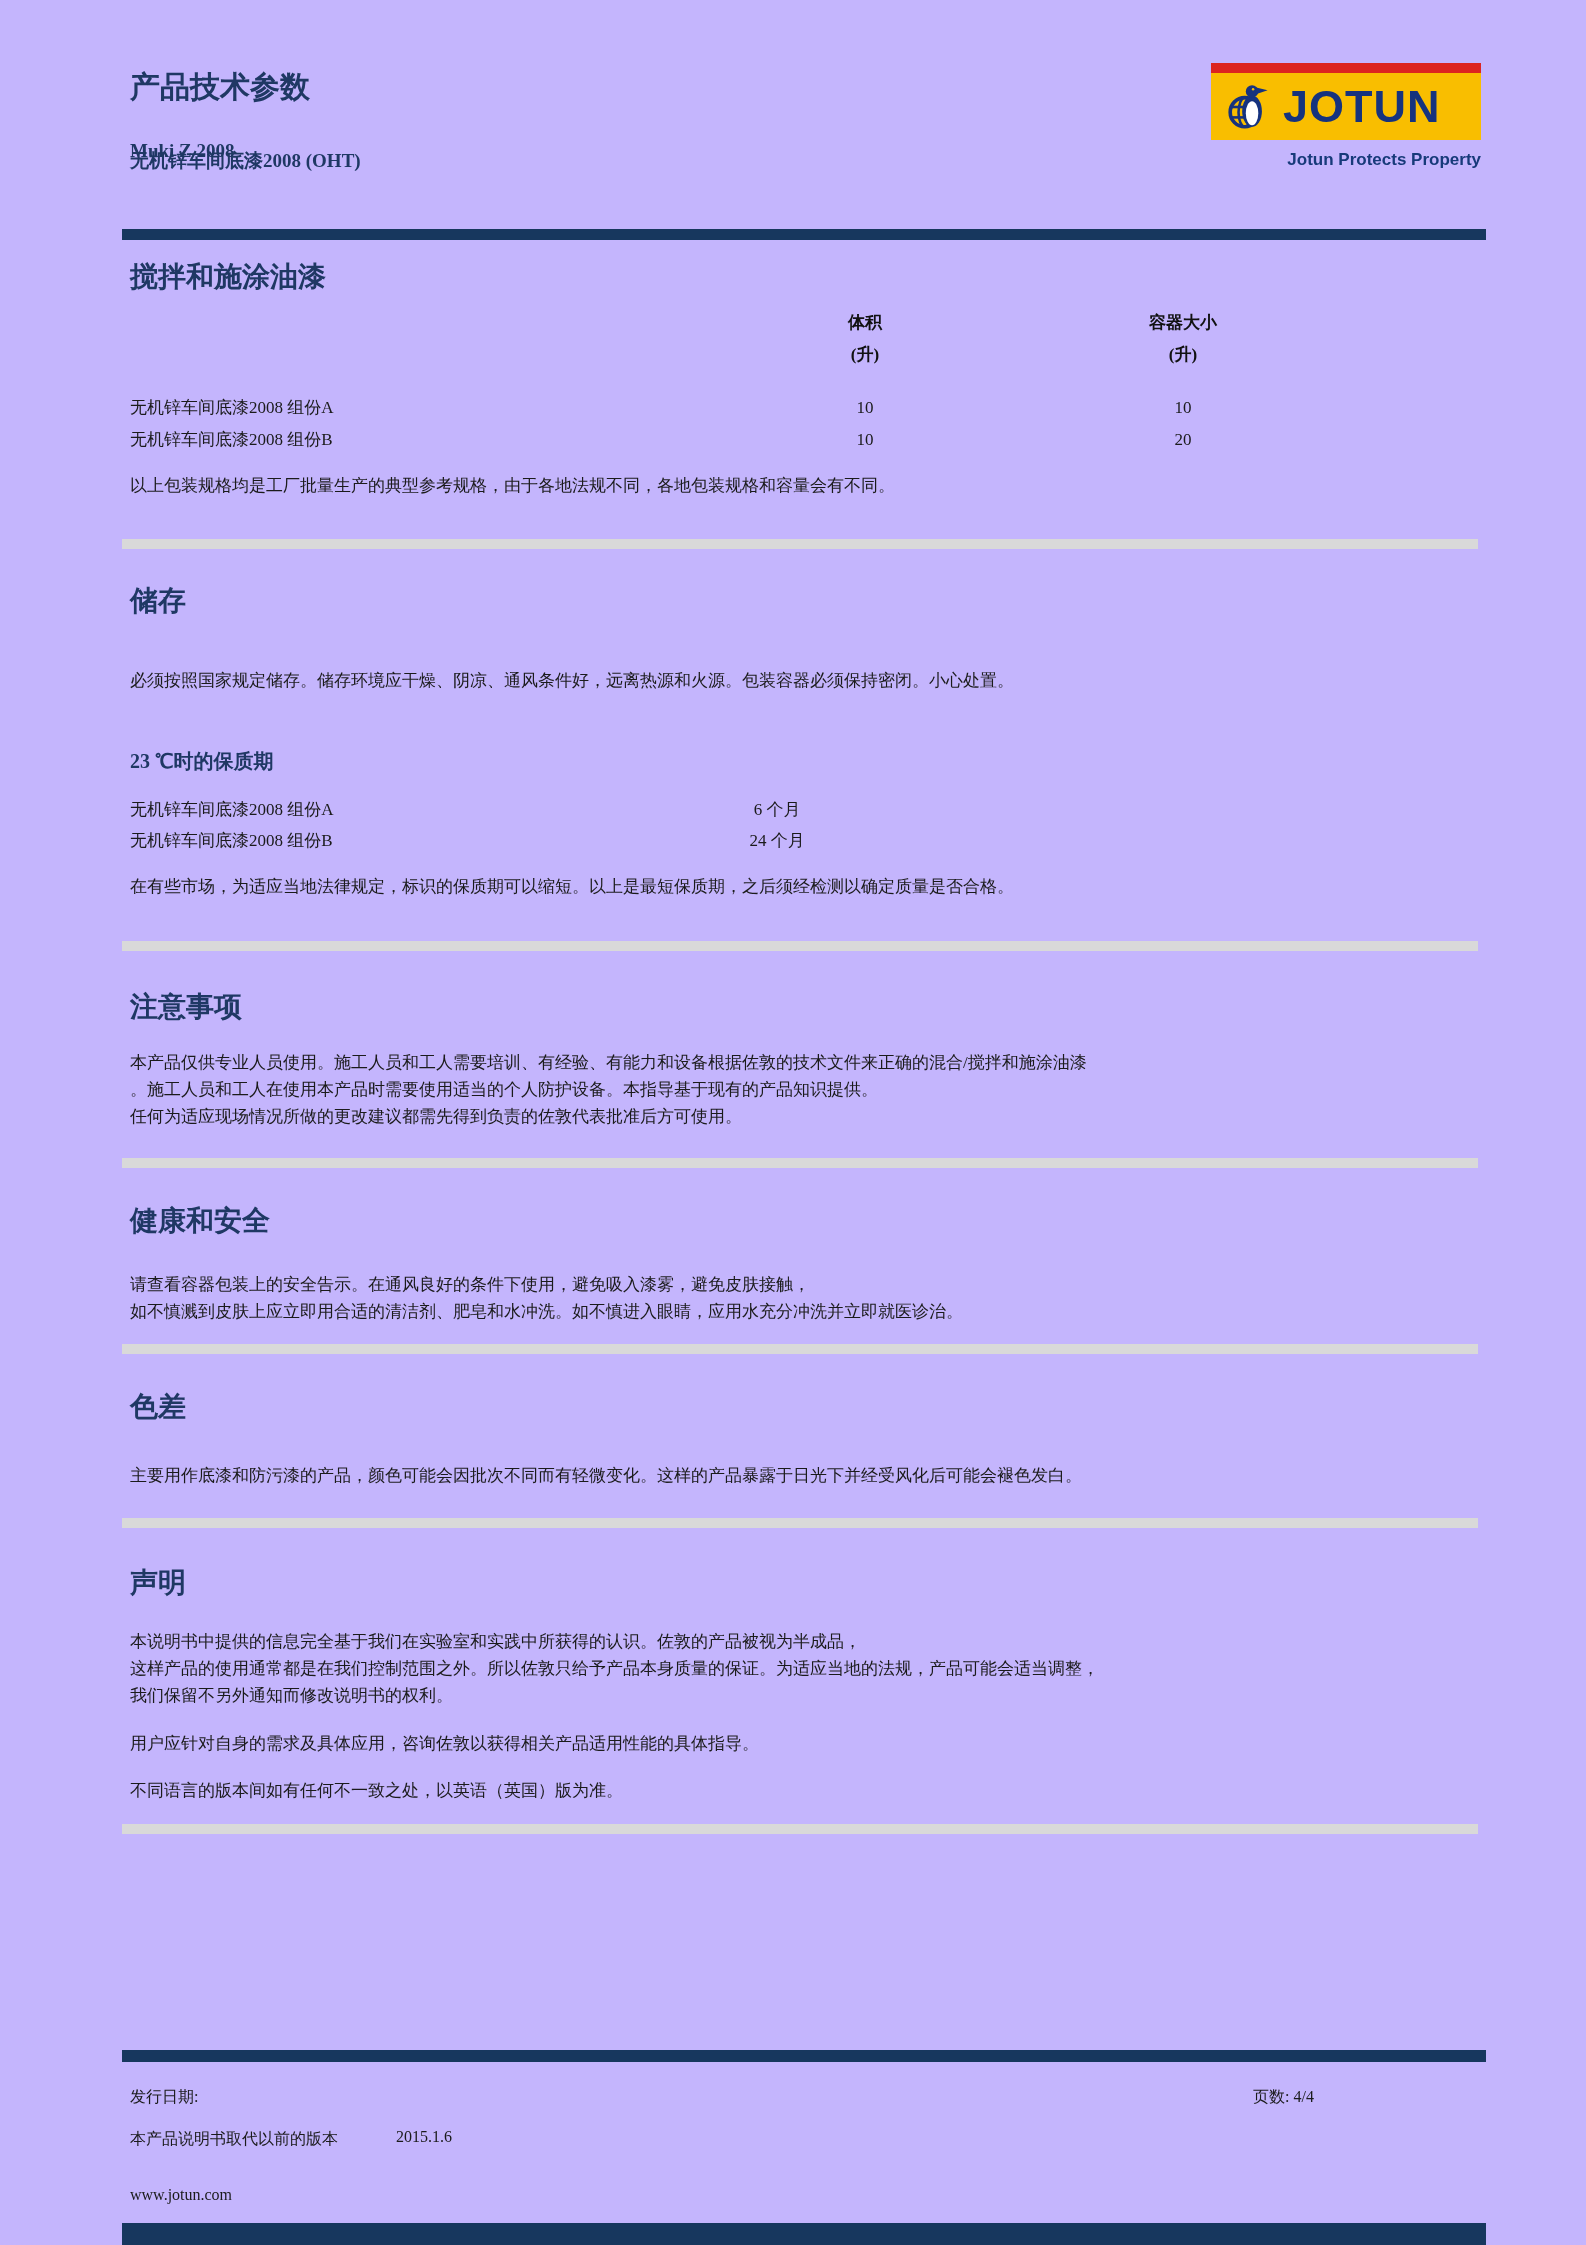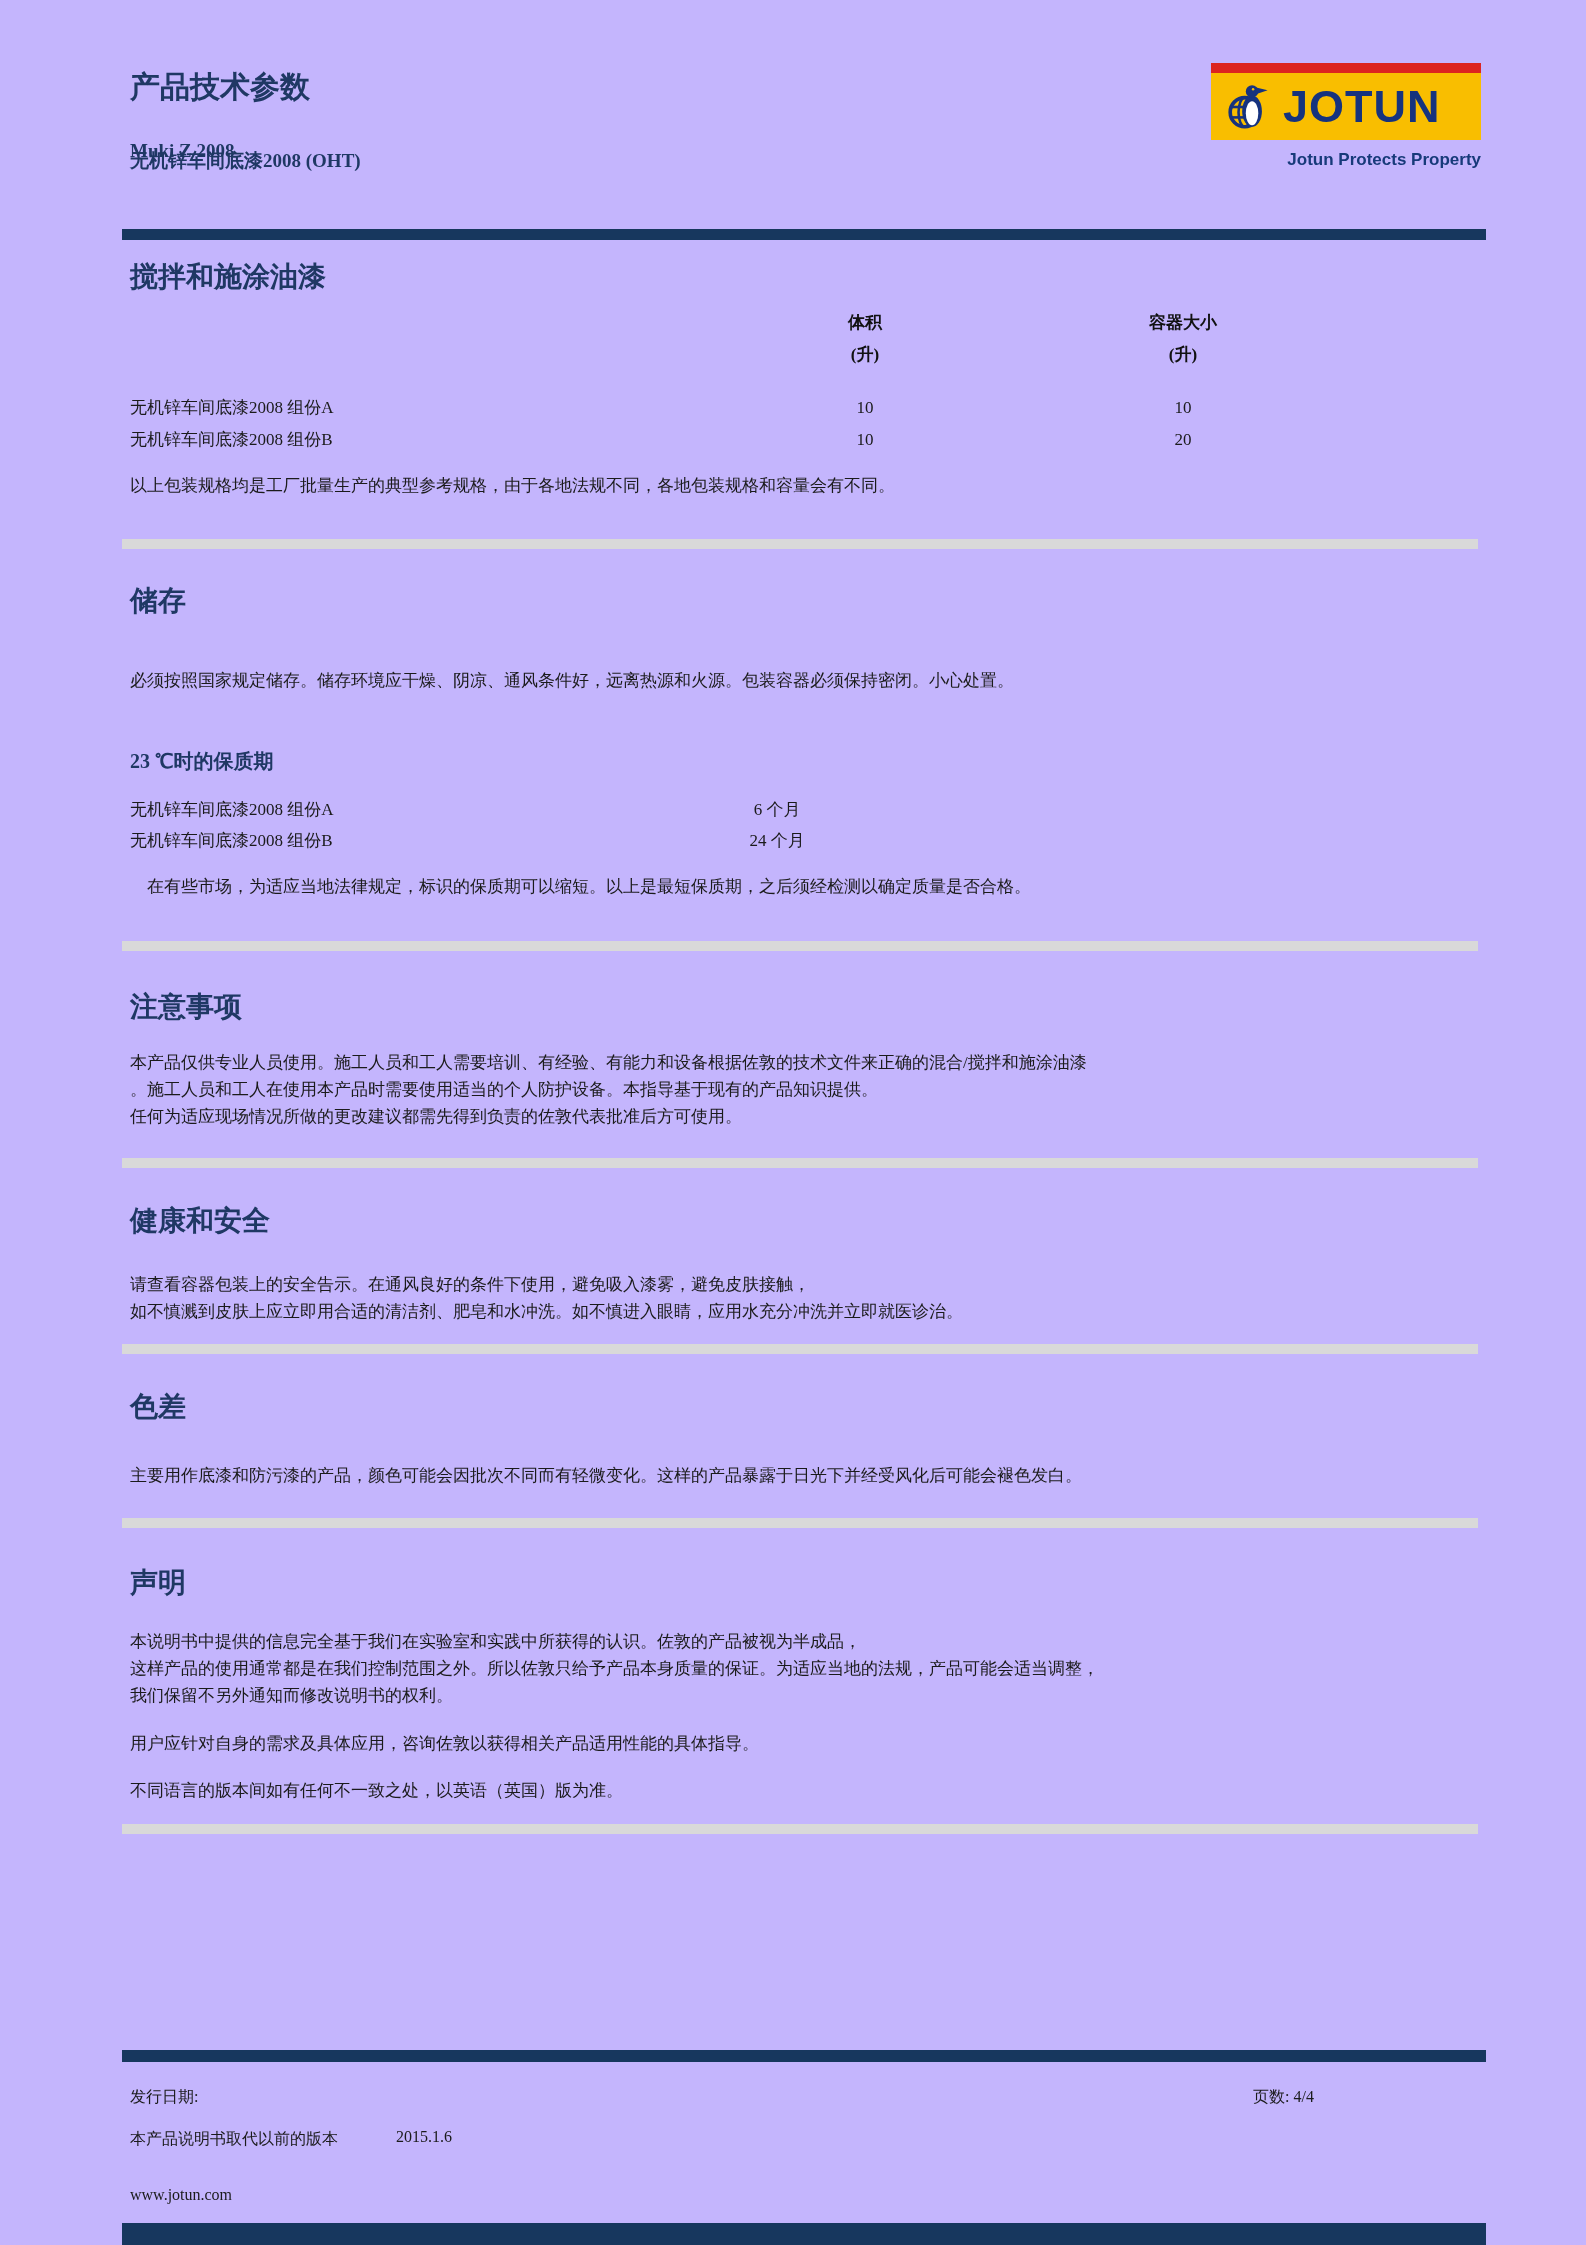--- a/index.html
+++ b/index.html
@@ -96,21 +96,21 @@
 
   <div class="abs h-sub" style="left:130px;top:750px;">23 ℃时的保质期</div>
   <div>
     <div class="abs body-t" style="left:130px;top:798px;">无机锌车间底漆2008 组份A</div>
     <div class="abs body-t cell-r" style="left:682px;top:798px;width:190px;">6 个月</div>
   </div>
   <div>
     <div class="abs body-t" style="left:130px;top:829px;">无机锌车间底漆2008 组份B</div>
     <div class="abs body-t cell-r" style="left:682px;top:829px;width:190px;">24 个月</div>
   </div>
-  <div class="abs body-t" style="left:130px;top:875px;width:1340px;margin-left:17px;">在有些市场，为适应当地法律规定，标识的保质期可以缩短。以上是最短保质期，之后须经检测以确定质量是否合格。</div>
+  <div class="abs body-t" style="left:130px;top:875px;width:1340px;">在有些市场，为适应当地法律规定，标识的保质期可以缩短。以上是最短保质期，之后须经检测以确定质量是否合格。</div>
 
   <div class="abs graybar" style="left:122px;top:941px;width:1356px;"></div>
 
   <div class="abs h-sec" style="left:130px;top:992px;">注意事项</div>
   <div class="abs body-t lines" style="left:130px;top:1049px;width:1350px;">本产品仅供专业人员使用。施工人员和工人需要培训、有经验、有能力和设备根据佐敦的技术文件来正确的混合/搅拌和施涂油漆
 。施工人员和工人在使用本产品时需要使用适当的个人防护设备。本指导基于现有的产品知识提供。
 任何为适应现场情况所做的更改建议都需先得到负责的佐敦代表批准后方可使用。</div>
 
   <div class="abs graybar" style="left:122px;top:1158px;width:1356px;"></div>
 

